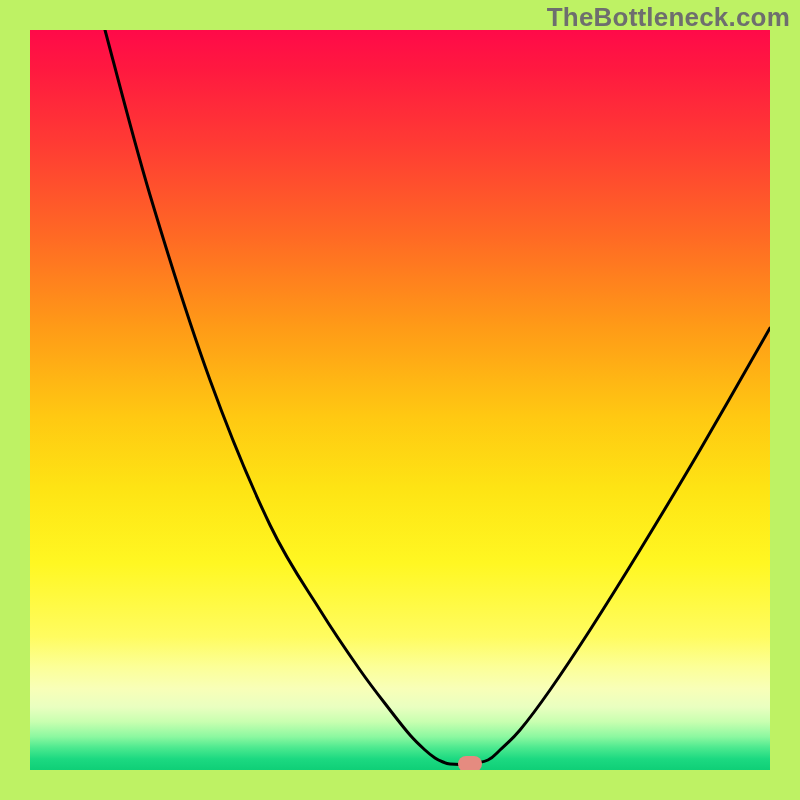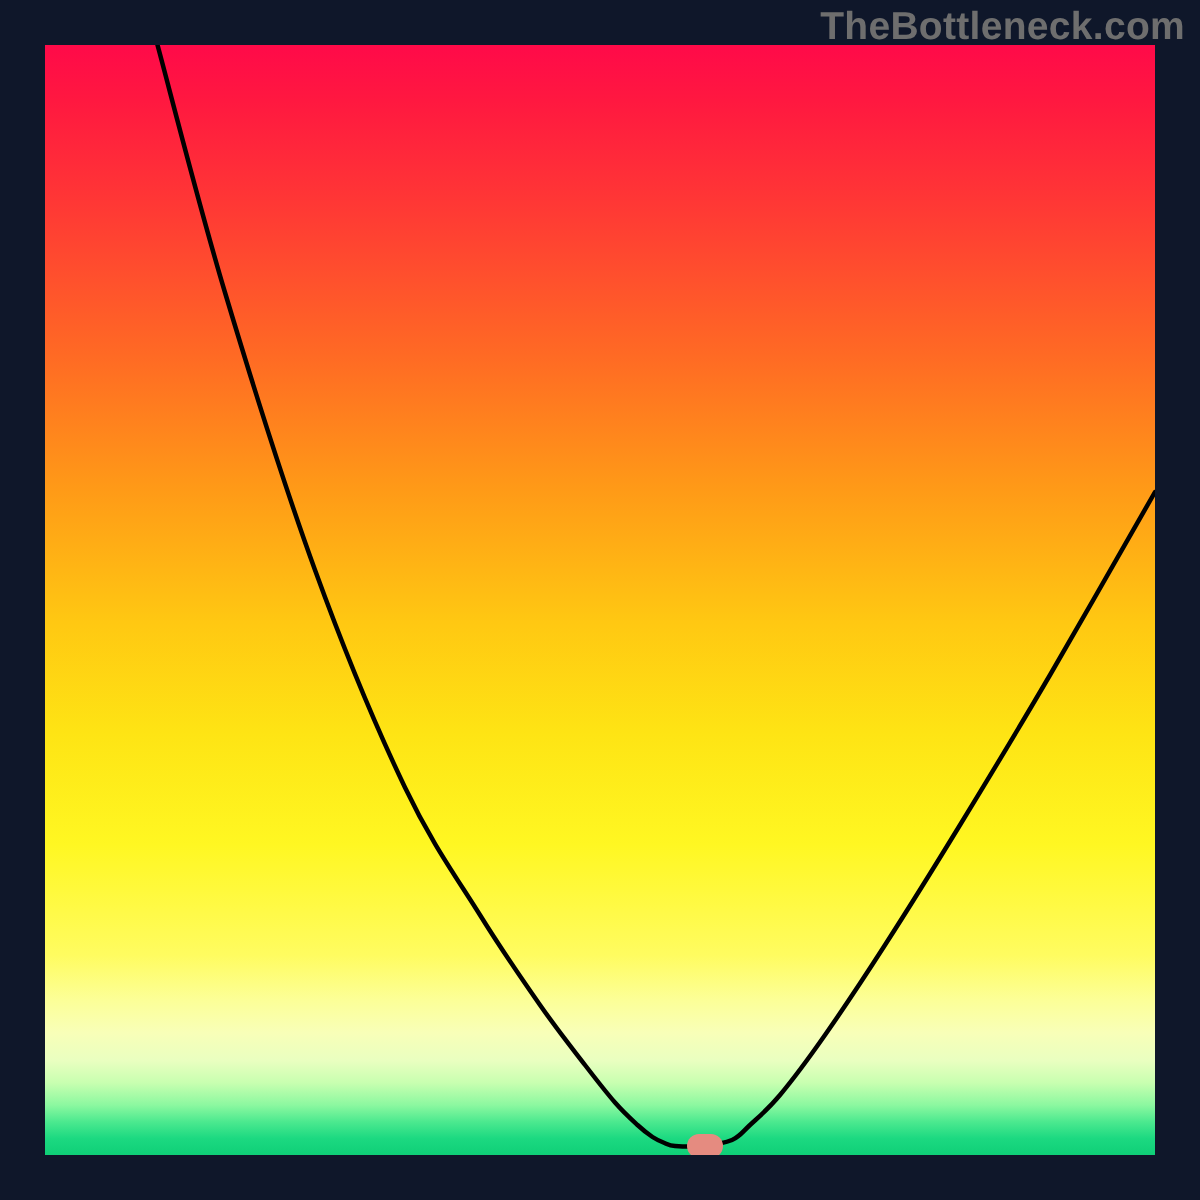--- a/index.html
+++ b/index.html
@@ -7,21 +7,21 @@
     padding: 0;
     width: 800px;
     height: 800px;
     background: #000;
     overflow: hidden;
   }
   .container {
     position: relative;
     width: 800px;
     height: 800px;
-    background: #0f172a;
+    background: #bef264;
   }
   .watermark {
     position: absolute;
     top: 2px;
     right: 10px;
     font-family: Arial, Helvetica, sans-serif;
     font-size: 26px;
     font-weight: 600;
     color: #6e6e6e;
     letter-spacing: 0.2px;

